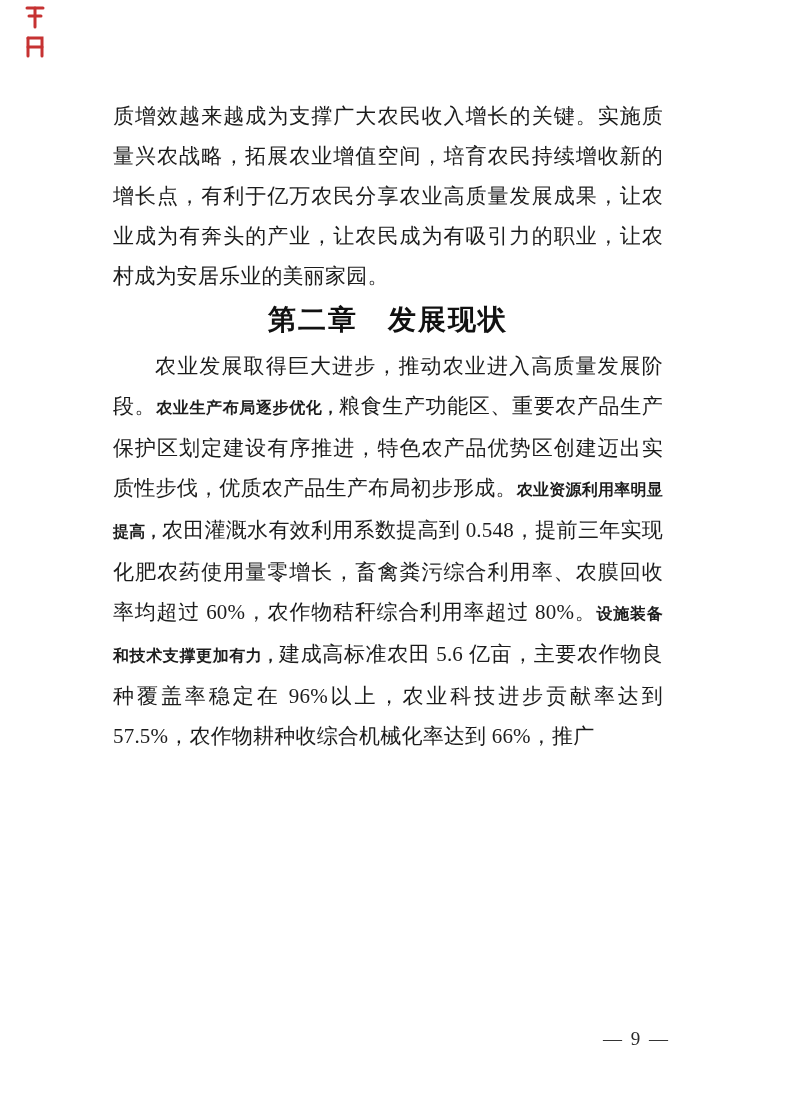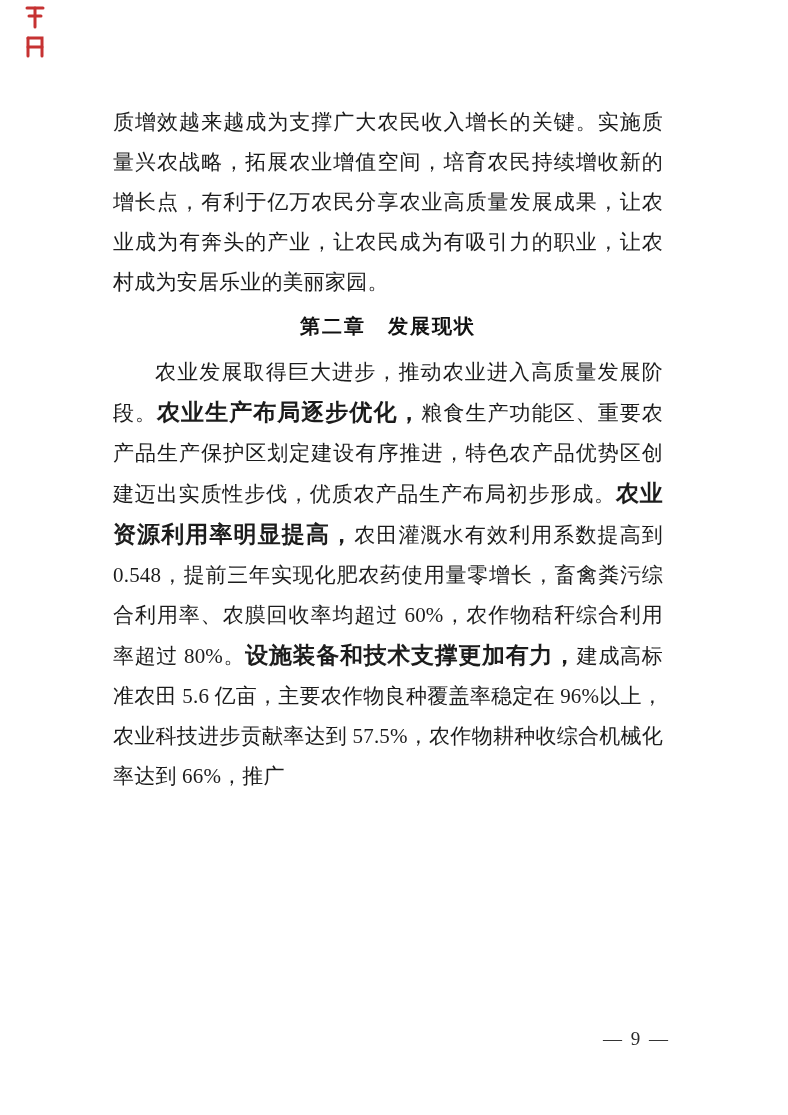--- a/index.html
+++ b/index.html
@@ -21,45 +21,45 @@
     left: 24px;
     top: 4px;
     width: 26px;
   }
   .red-marks svg { display: block; margin-bottom: 5px; }
 
   
   .content {
     position: absolute;
     left: 113px;
-    top: 102px;
+    top: 96px;
     width: 550px;
     color: #1c1c1c;
     font-size: 21px;
     line-height: 40px;
     text-align: justify;
     text-align-last: left;
   }
   .para {
     margin: 0;
     letter-spacing: 0.2px;
   }
   .para.indent { text-indent: 42px; }
   .para .b {
     font-weight: bold;
     font-family: "Liberation Sans", "DejaVu Sans", sans-serif;
-    font-size: 23px;
+    font-size: 16px;
   }
   .chapter-heading {
     margin: 8px 0 10px 0;
     text-align: right;
     text-align-last: center;
     font-family: "Liberation Sans", "DejaVu Sans", sans-serif;
     font-weight: bold;
-    font-size: 20px;
+    font-size: 28px;
     letter-spacing: 2px;
     color: #111111;
     line-height: 32px;
     text-indent: 0;
   }
   .page-number {
     position: absolute;
     top: 1028px;
     right: 118px;
     font-size: 19px;

